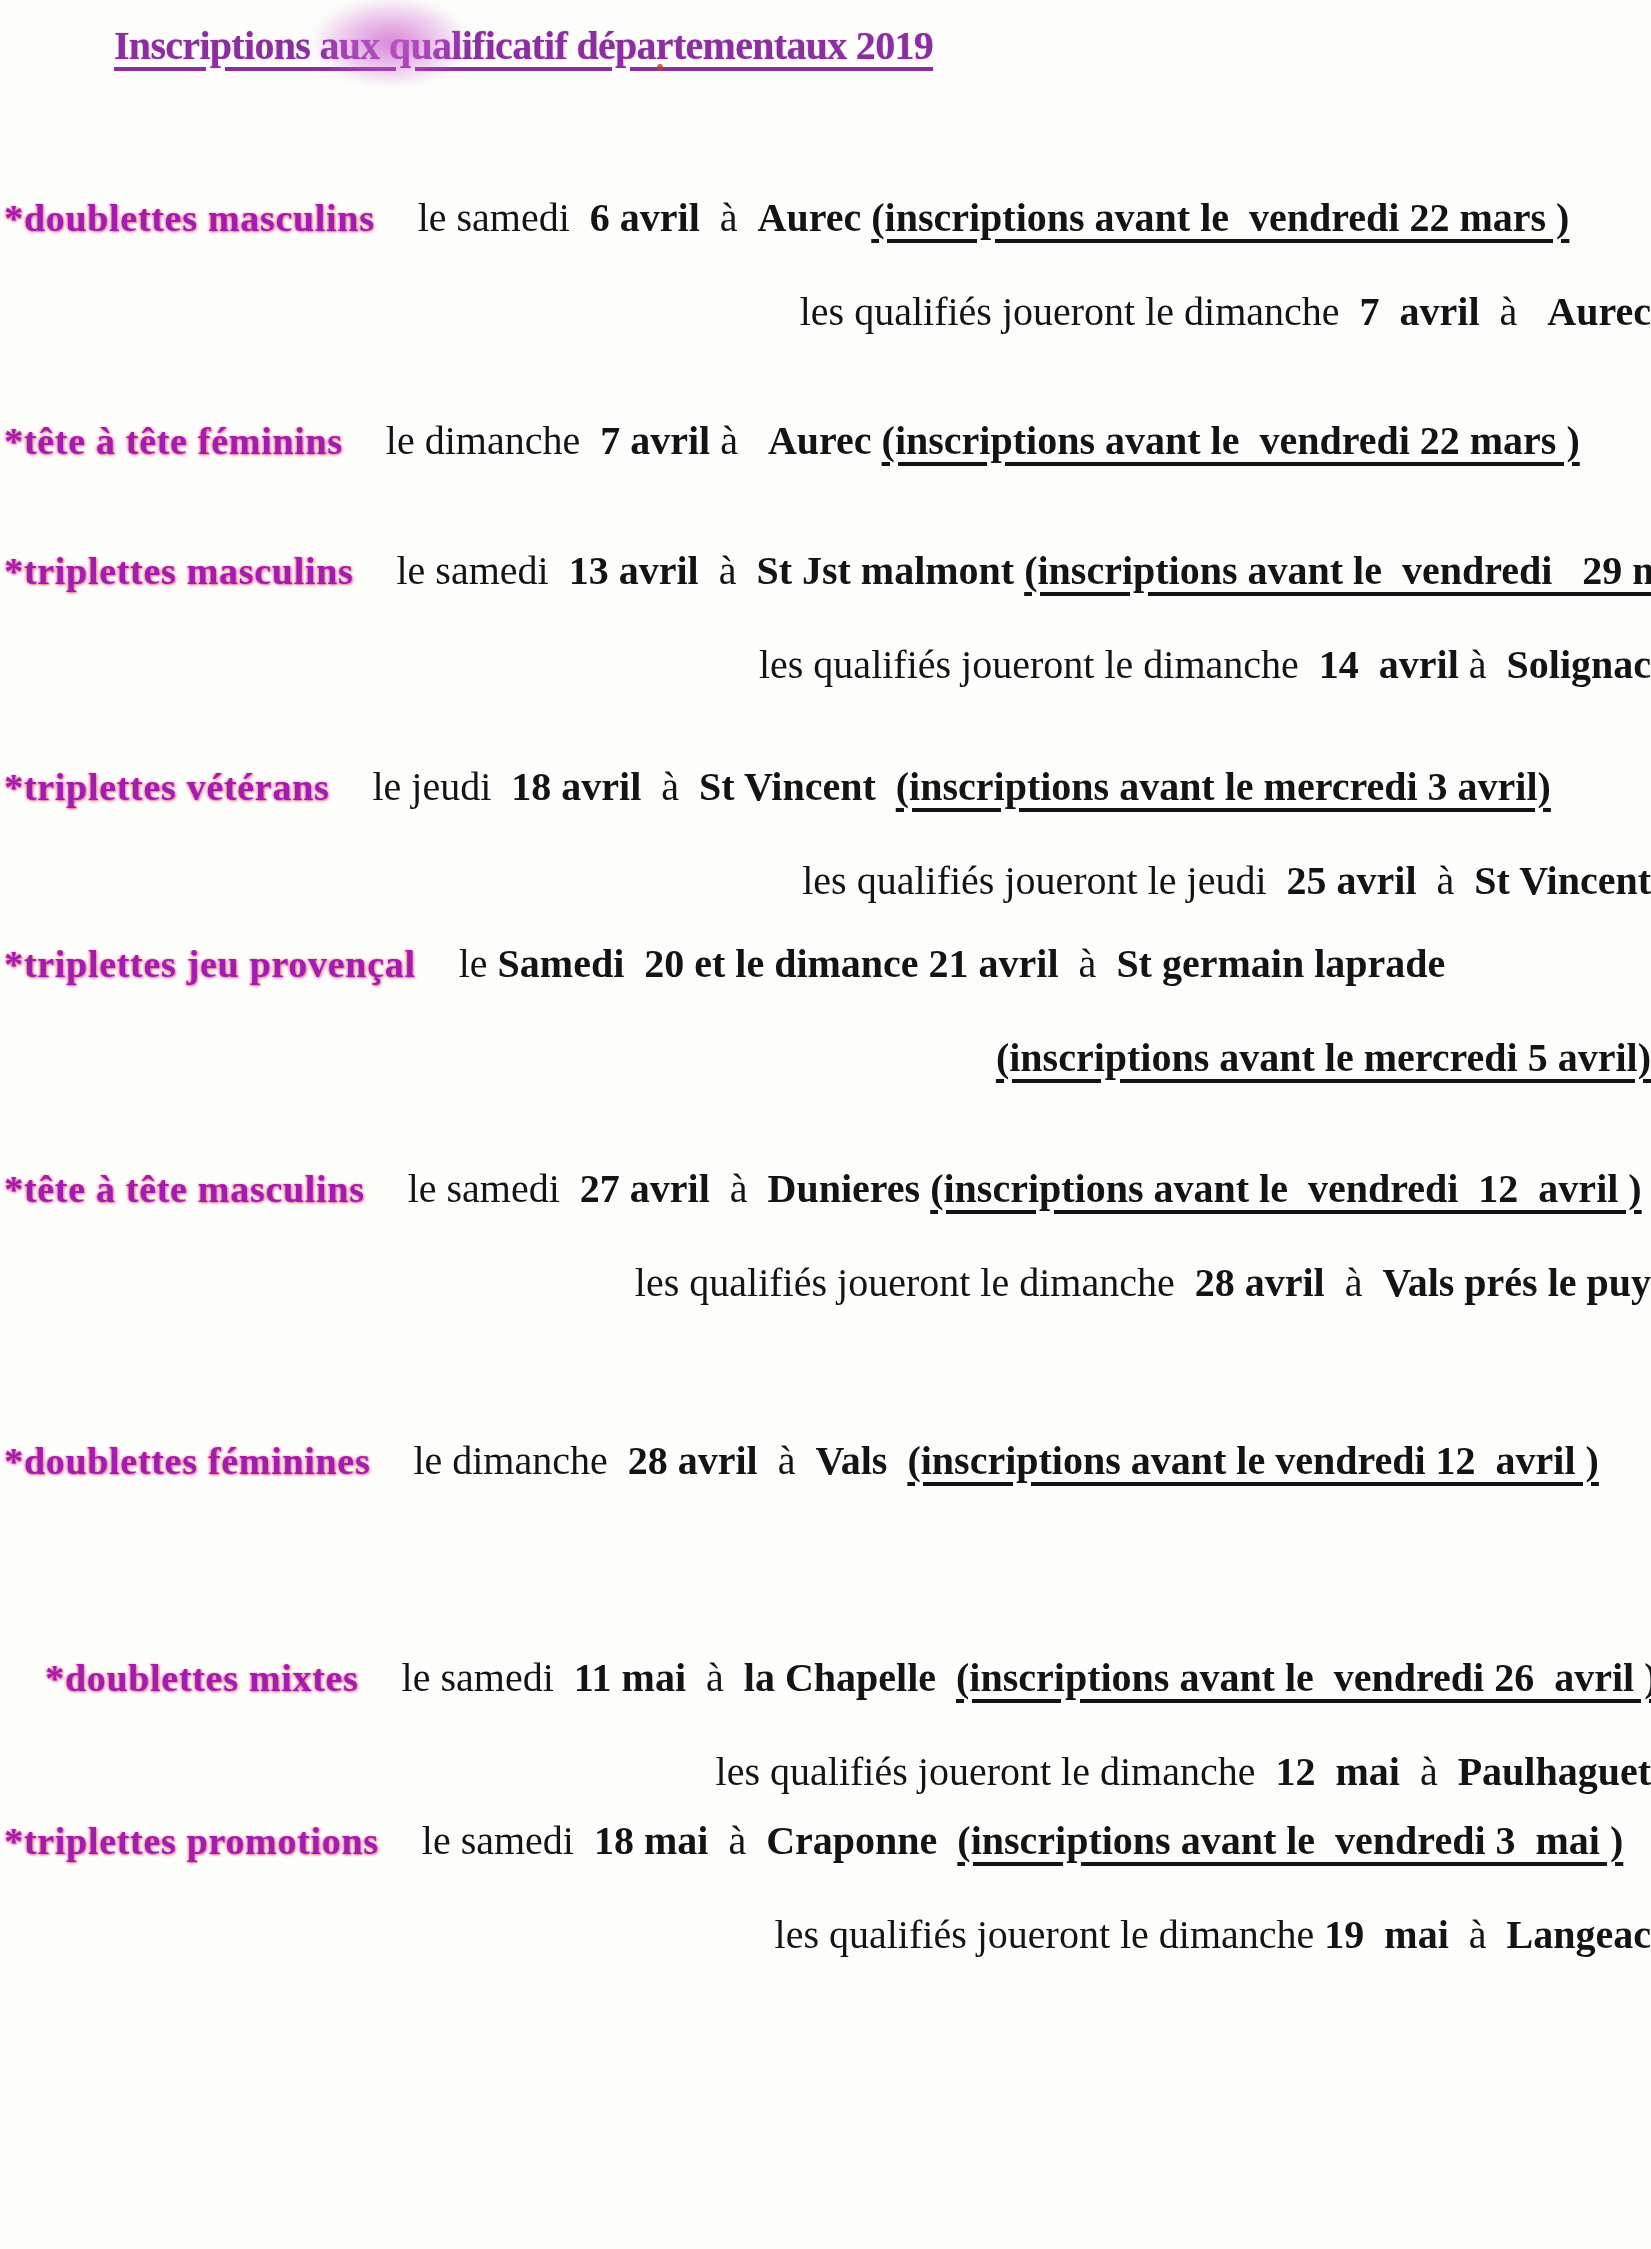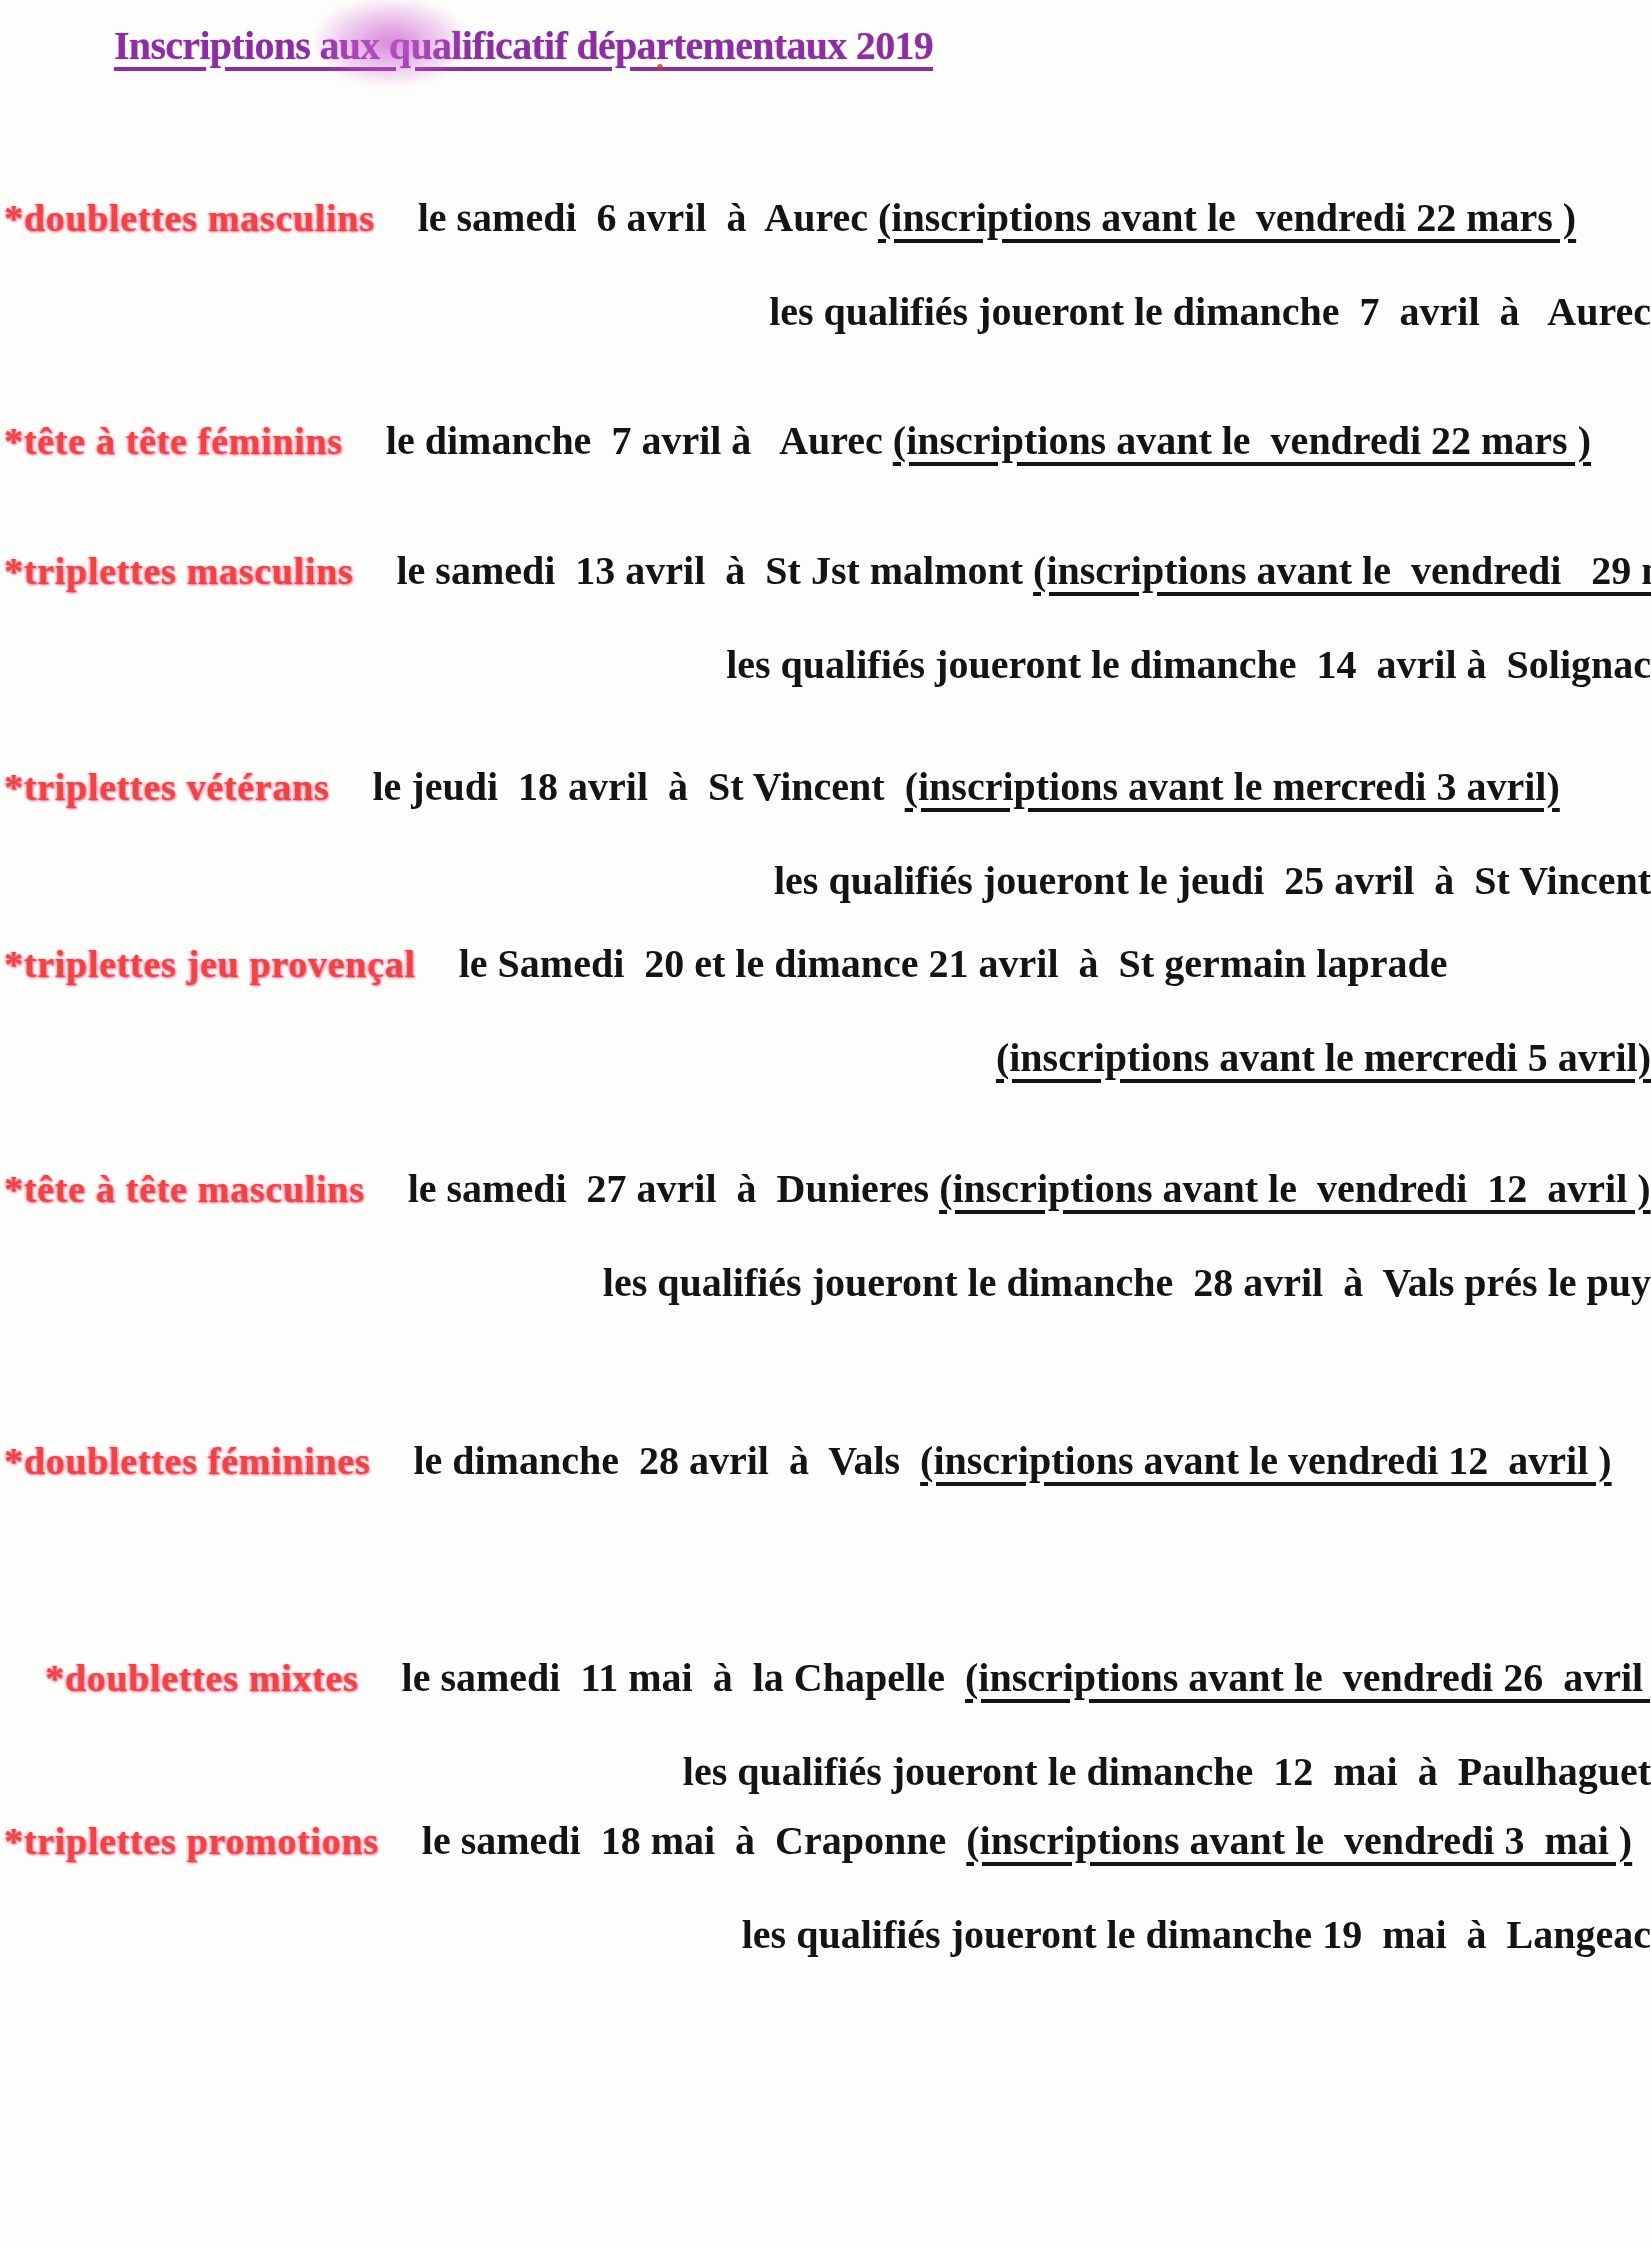--- a/index.html
+++ b/index.html
@@ -64,26 +64,26 @@
     padding-left:4.2px;
   }
   .line.second{
     margin-top:44px;
     padding-left:25px;
     text-align:right;
   }
   .cat{
     font-size:38px;
     font-weight:700;
-    color:#ef4444;
+    color:#a21caf;
     margin-right:43px;
     text-shadow:1.4px 0.7px 2.1px rgba(231,58,109,.55), -1.4px 0 2.1px rgba(231,58,109,.40), 0 1.4px 2.8px rgba(231,58,109,.30);
     letter-spacing:0.7px;
   }
-  .run-n{font-weight:700;margin-top:32px;}
+  .run-n{font-weight:400;margin-top:32px;}
   .run-b{font-weight:700;}
   .run-bu{
     font-weight:700;
     text-decoration:underline;
     text-decoration-thickness:3.5px;
     text-underline-offset:7.6px;
   }
 </style>
 </head>
 <body>

